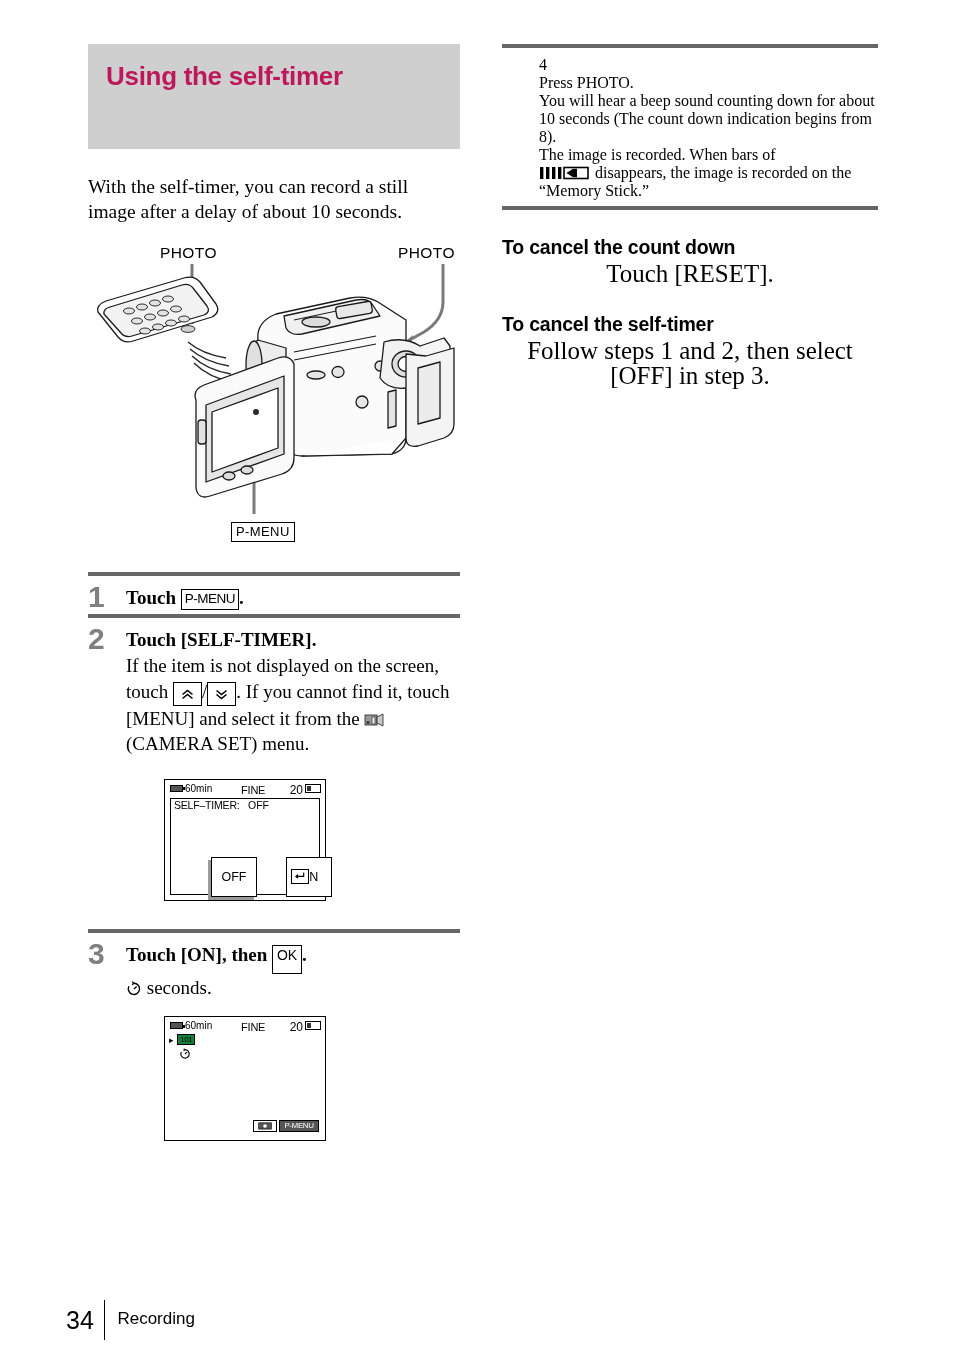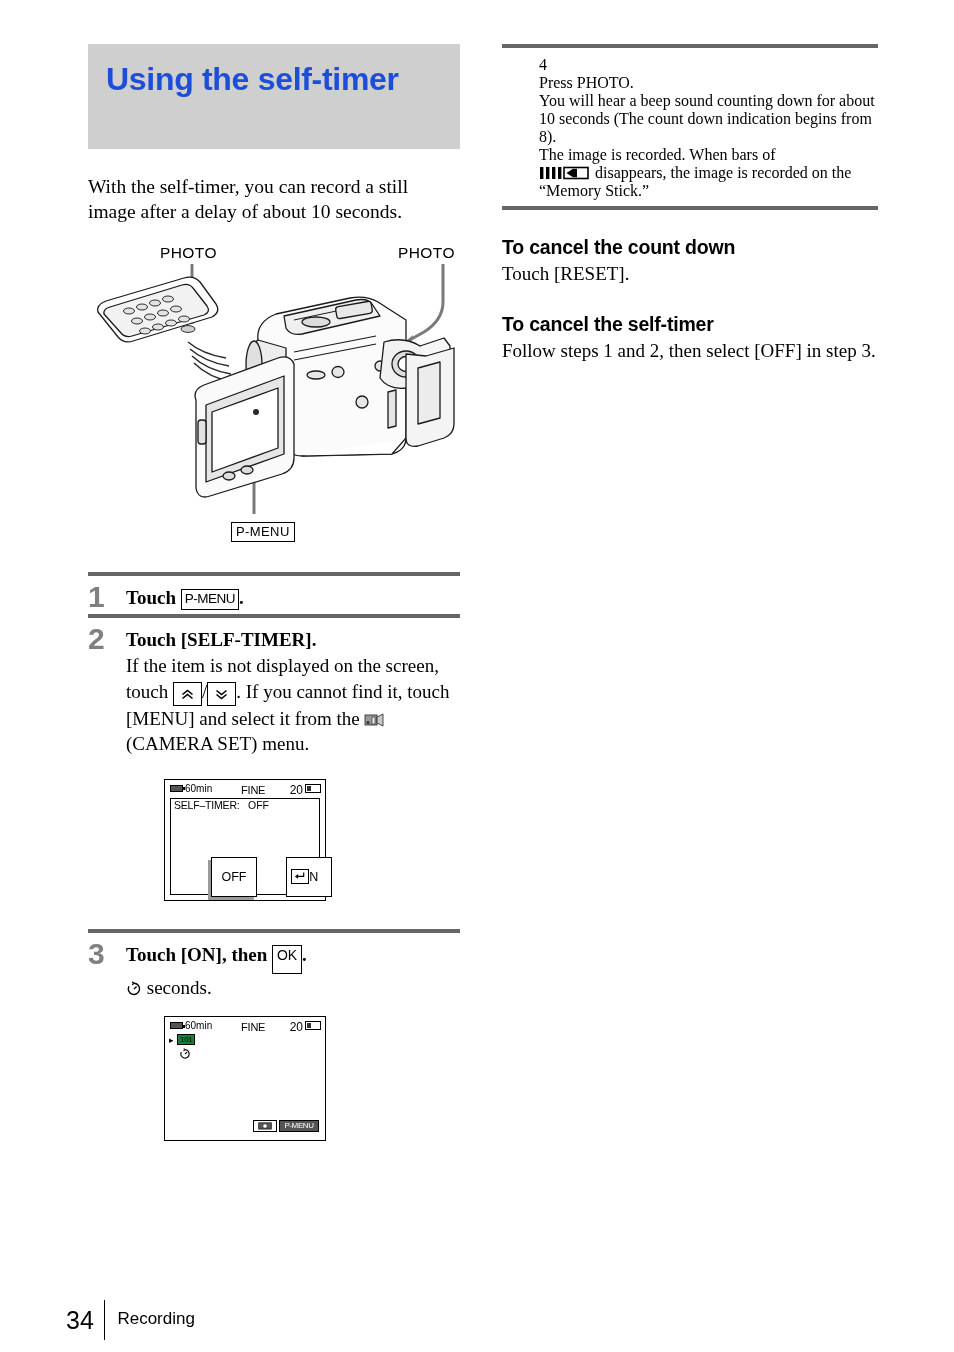--- a/index.html
+++ b/index.html
@@ -24,23 +24,23 @@
   .banner {
     background: #cfcfcf;
     width: 372px;
     height: 105px;
     padding: 17px 0 0 18px;
   }
   .banner h1 {
     margin: 0;
     font-family: "Liberation Sans", sans-serif;
     font-weight: bold;
-    font-size: 32px;
+    font-size: 26px;
     letter-spacing: -0.3px;
-    color: #1d4ed8;
+    color: #be185d;
   }
 
   .intro {
     margin-top: 25px;
     font-size: 19.5px;
     line-height: 25px;
   }
 
   
   .figure { position: relative; width: 372px; height: 330px; margin-top: 18px; }
@@ -221,23 +221,24 @@
 
   
   .sub-h {
     font-family: "Liberation Sans", sans-serif;
     font-weight: bold;
     font-size: 19.5px;
     letter-spacing: -0.2px;
     margin: 26px 0 2px 0;
   }
   .sub-p {
-    font-size: 19px;
+    font-size: 25px;
     line-height: 25.5px;
     margin: 0;
+    text-align: center;
   }
   .step-r { position: relative; padding: 8px 0 6px 37px; }
 
   .bars-ico { display: inline-block; width: 52px; height: 16px; vertical-align: -3px; }
 
   
   .footer {
     position: absolute; left: 66px; bottom: 12px;
     display: flex; align-items: stretch; height: 40px; text-align: right;
   }

